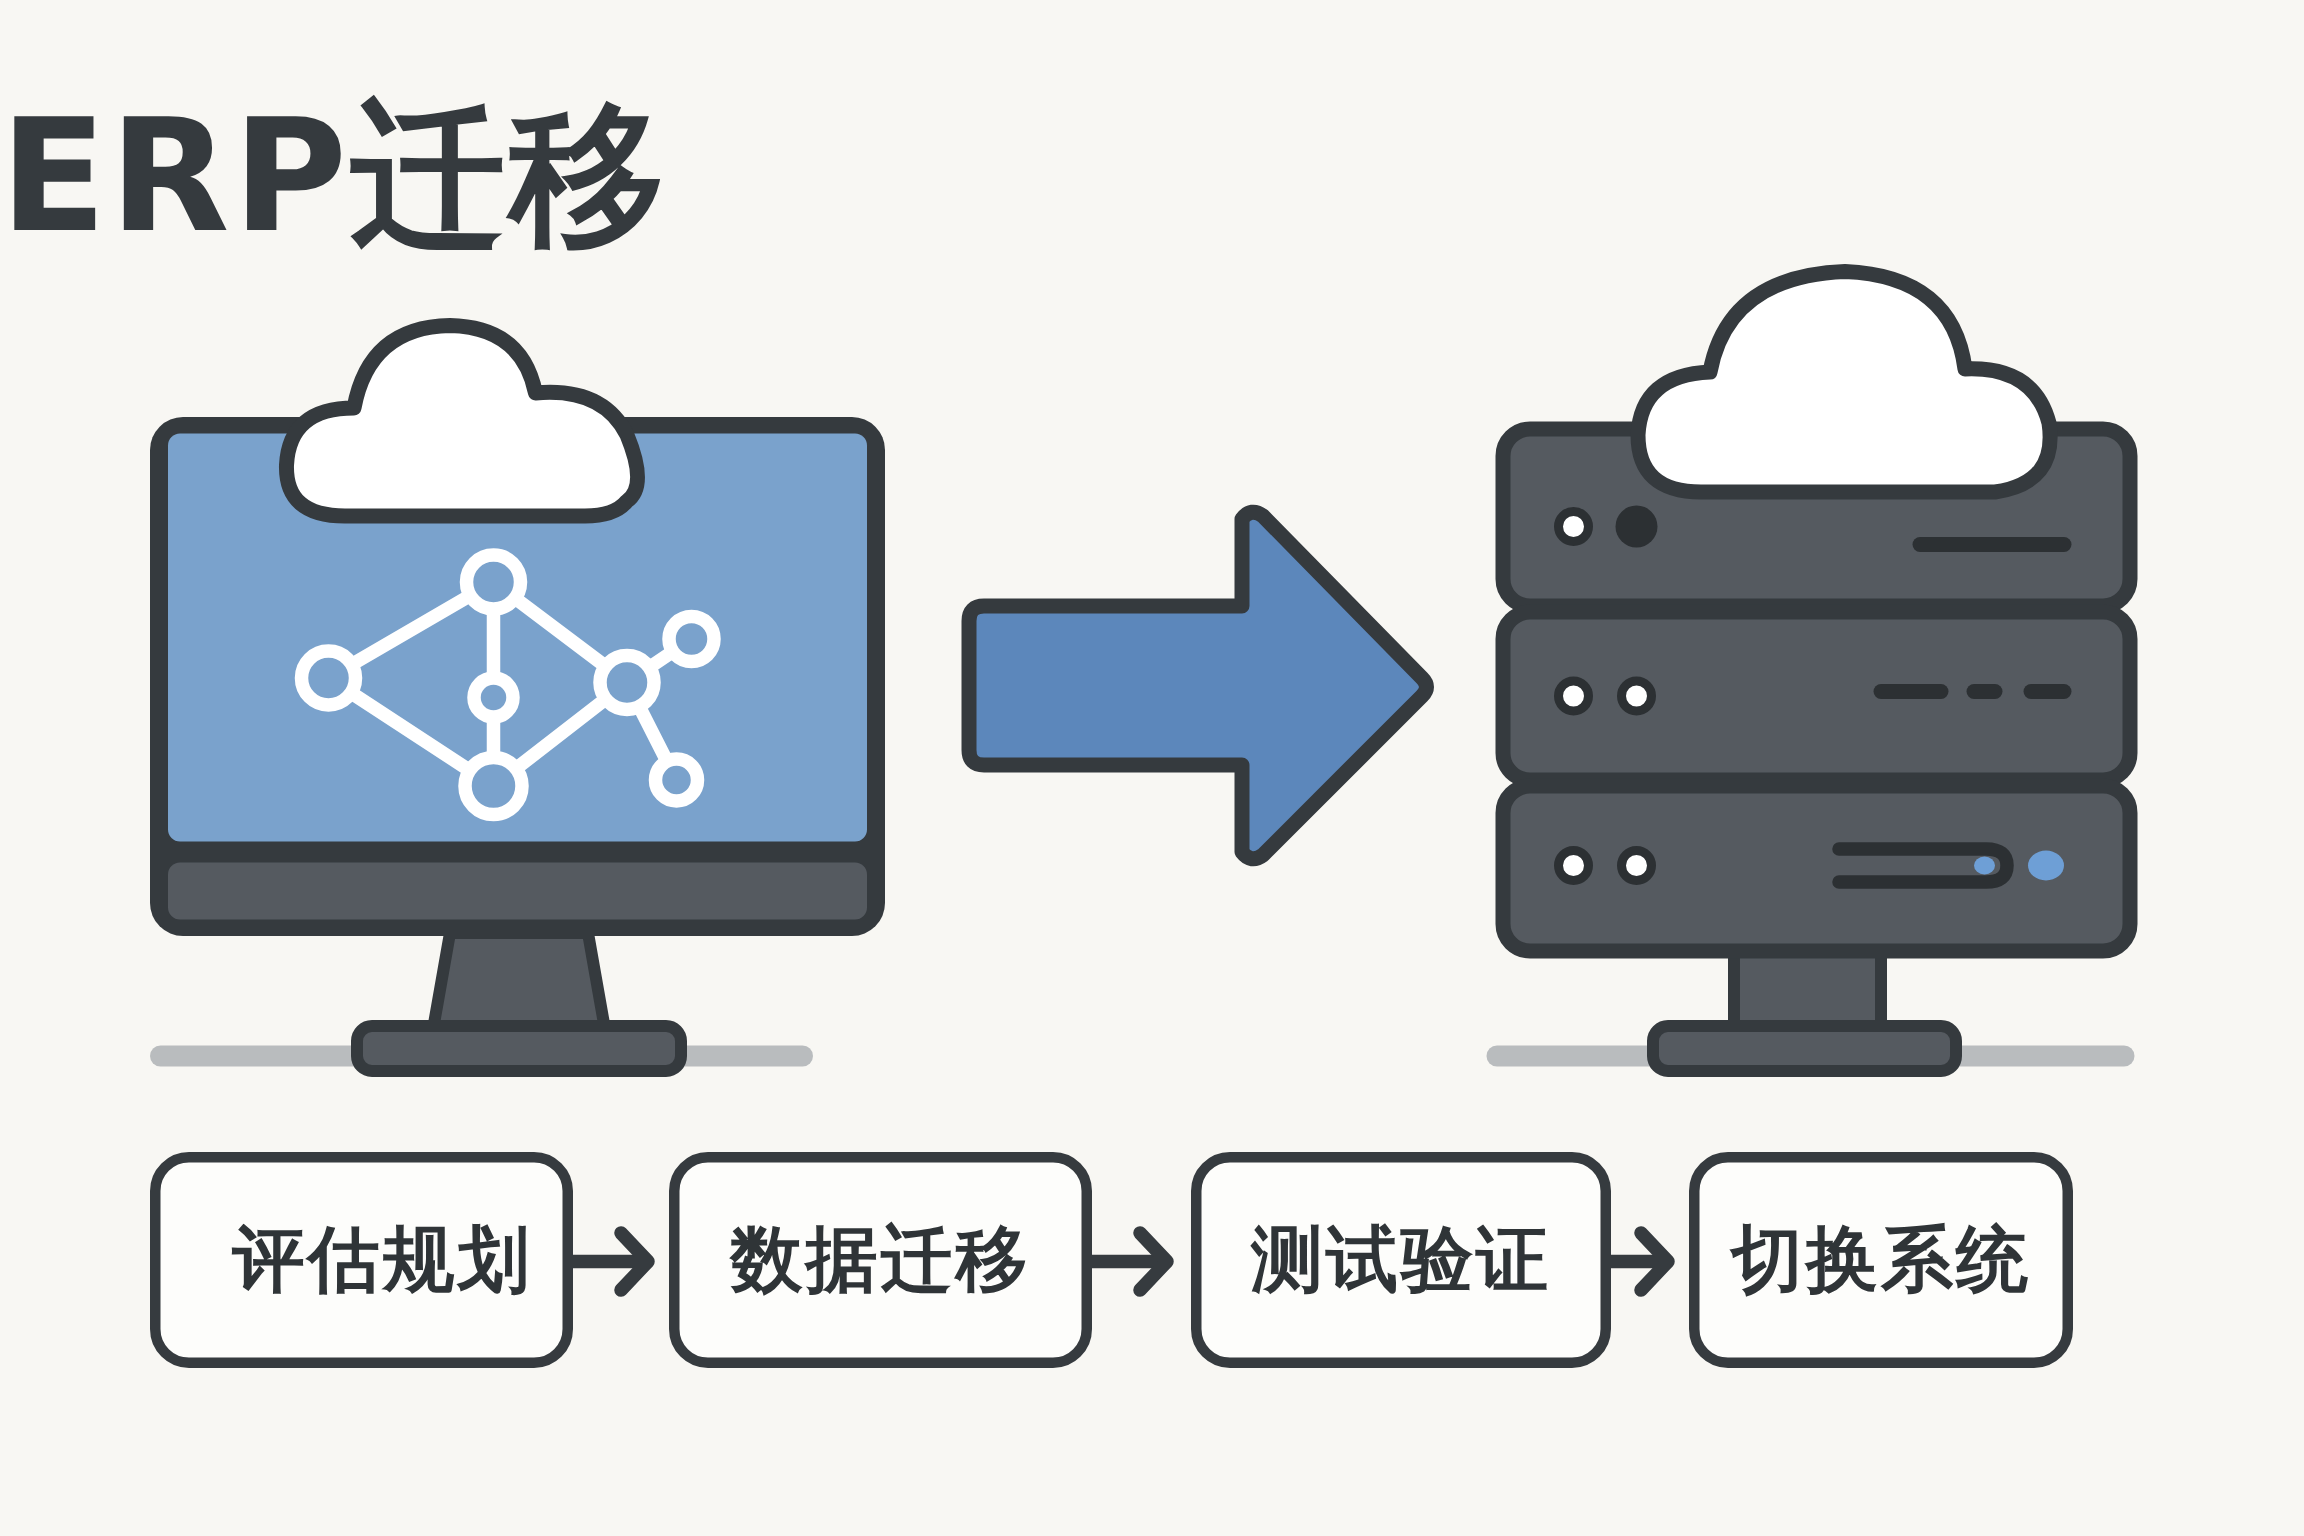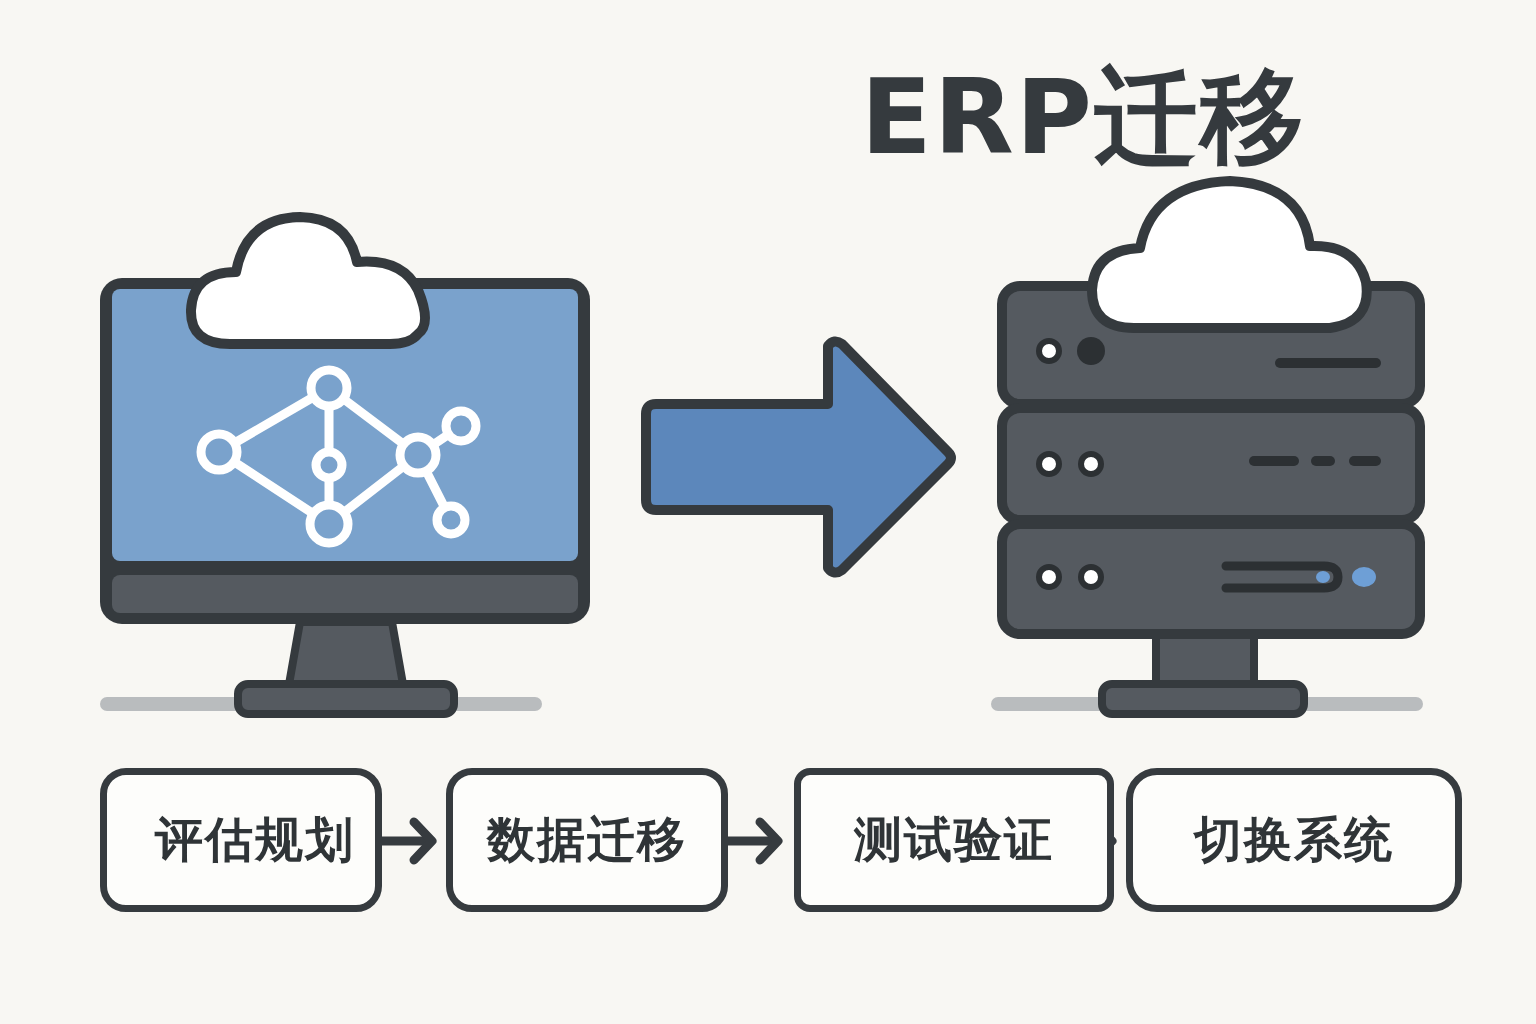--- a/index.html
+++ b/index.html
@@ -4,21 +4,21 @@
   <style>
     html, body { margin: 0; padding: 0; }
     body {
       width: 1536px; height: 1024px; overflow: hidden;
       background: #f8f7f3;
       font-family: "DejaVu Sans", "Liberation Sans", sans-serif;
       position: relative;
     }
     .title {
       position: absolute; left: 0; top: 55px; width: 1306px;
-      text-align: right; font-size: 104px; font-weight: bold;
+      text-align: left; font-size: 104px; font-weight: bold;
       color: #353a3e; letter-spacing: 2px; line-height: 1.2;
     }
     svg.scene { position: absolute; left: 0; top: 0; }
     .step {
       position: absolute; top: 768px; height: 144px;
       border: 7px solid #363b3f; border-radius: 26px;
       background: #fdfdfb; box-sizing: border-box;
       display: flex; align-items: center; justify-content: center;
       font-size: 48px; font-weight: bold; color: #2f3437; letter-spacing: 2px;
     }
@@ -104,18 +104,18 @@
       </g>
   </g>
 </svg>
 
 <div class="step" style="left:100px; width:282px;padding-left:28px;">
   <span>评估规划</span>
 </div>
 <div class="step" style="left:446px; width:282px;text-align:right;">
   <span>数据迁移</span>
 </div>
-<div class="step" style="left:794px; width:320px;border-radius:16px;">
+<div class="step" style="left:794px; width:280px;">
   <span>测试验证</span>
 </div>
-<div class="step" style="left:1126px; width:336px;border-radius:31px;">
+<div class="step" style="left:1126px; width:256px;">
   <span>切换系统</span>
 </div>
 
 </body></html>

